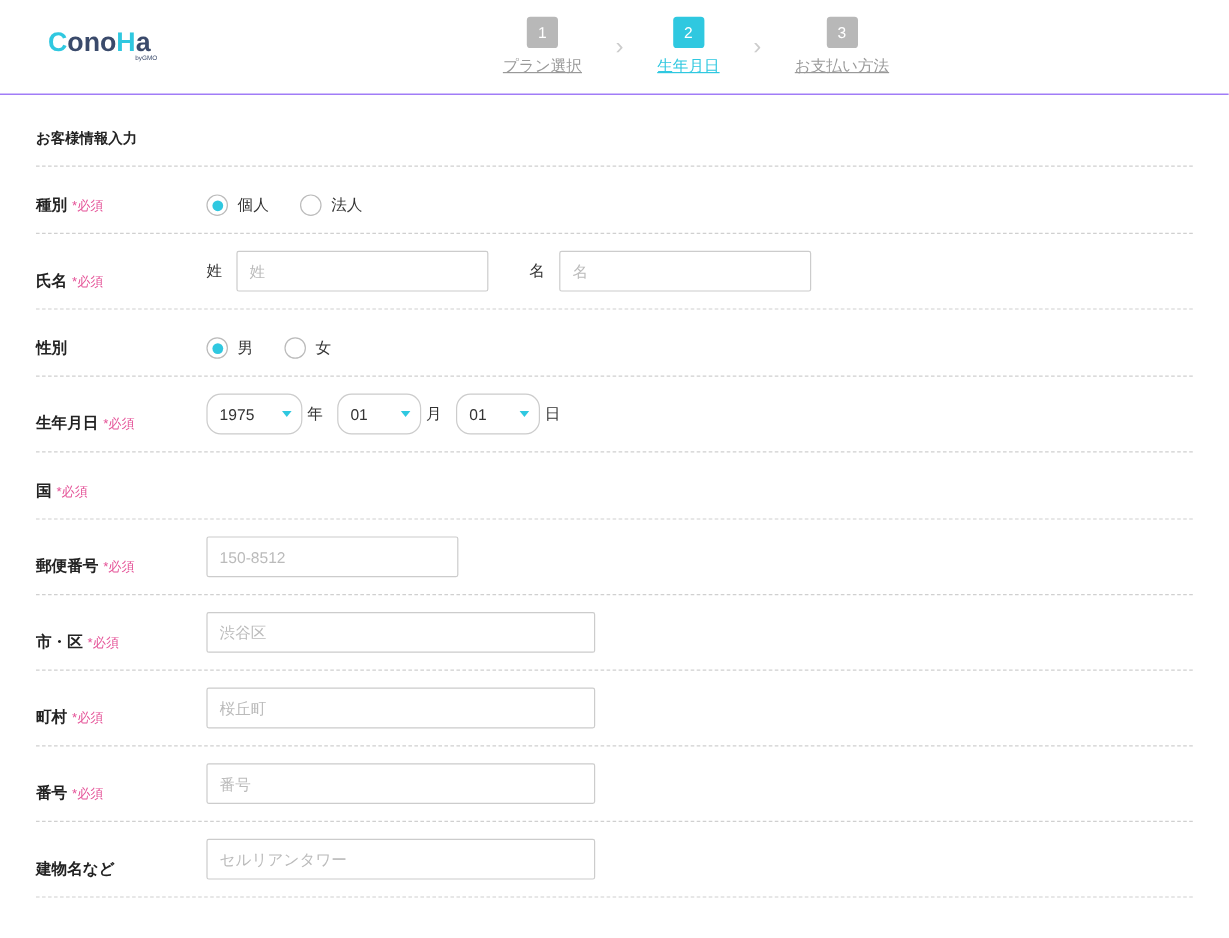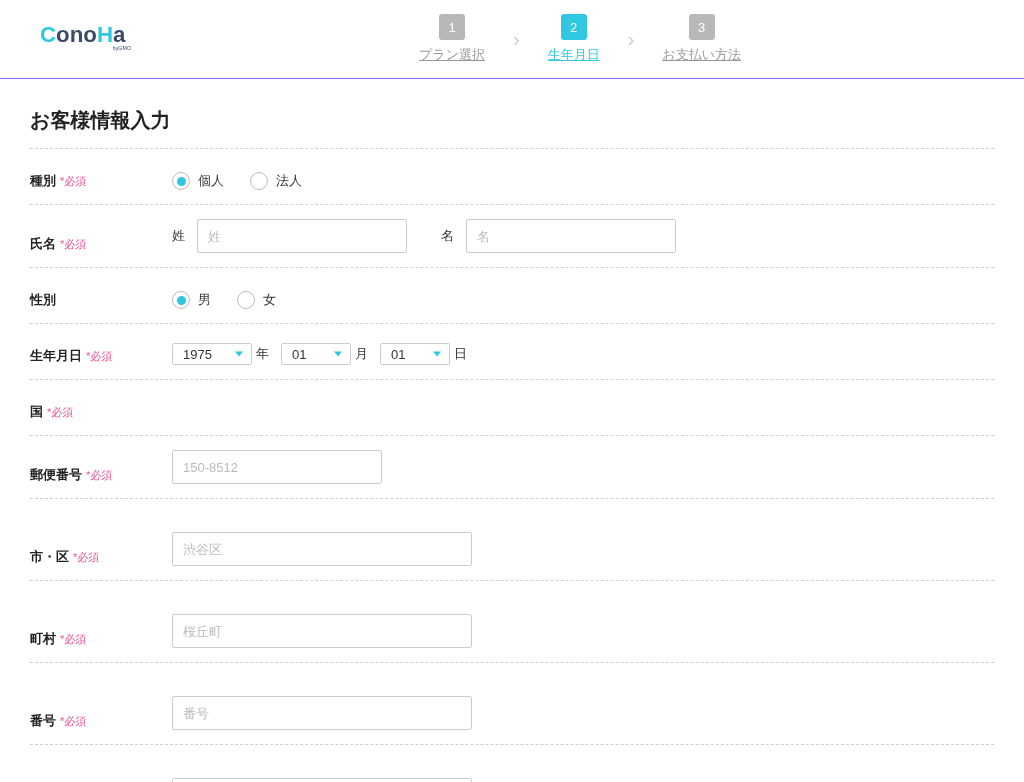--- a/index.html
+++ b/index.html
@@ -39,21 +39,21 @@
   display: flex; align-items: center; justify-content: center;
   font-size: 13px;
 }
 .step-badge.active { background: #2fc8e0; }
 .step-label { font-size: 13px; color: #999; text-decoration: underline; }
 .step-label.active { color: #2fc8e0; }
 .chev { color: #ccc; font-size: 20px; }
 
 main { padding: 28px 30px 40px 30px; }
 h2 {
-  font-size: 20px;
+  font-size: 12px;
   font-weight: bold;
   color: #222;
   padding-bottom: 14px;
   border-bottom: 1px dashed #d0d0d0;
 }
 .row {
   display: flex;
   align-items: flex-end;
   padding: 14px 0;
   border-bottom: 1px dashed #d0d0d0;
@@ -108,23 +108,23 @@
   height: 34px;
   border: 1px solid #ccc;
   border-radius: 2px;
   padding: 0 10px;
   font-size: 13px;
   color: #333;
 }
 input[type=text]::placeholder { color: #bbb; }
 .select {
   position: relative;
-  height: 22px;
+  height: 34px;
   border: 1px solid #ccc;
-  border-radius: 2px;
+  border-radius: 12px;
   padding: 0 28px 0 10px;
   display: inline-flex;
   align-items: center;
   font-size: 13px;
   min-width: 70px;
   cursor: pointer;
   background: #fff;
 }
 .select .arrow {
   position: absolute;
@@ -132,21 +132,21 @@
   top: 50%;
   transform: translateY(-50%);
   width: 0; height: 0;
   border-left: 4px solid transparent;
   border-right: 4px solid transparent;
   border-top: 5px solid #2fc8e0;
 }
 .w80 { width: 80px; }
 .w180 { width: 180px; }
 .w210 { width: 210px; }
-.w300 { width: 300px; margin-top: 19px; }
+.w300 { width: 324px; }
 </style>
 </head>
 <body>
 
 <header>
   <div class="logo">
     <svg viewBox="0 0 260 72">
       <text x="0" y="46" font-family="Arial Rounded MT Bold, Arial" font-weight="bold" font-size="46">
         <tspan fill="#2fc8e0">C</tspan><tspan fill="#3a4a6b">ono</tspan><tspan fill="#2fc8e0">H</tspan><tspan fill="#3a4a6b">a</tspan>
       </text>

